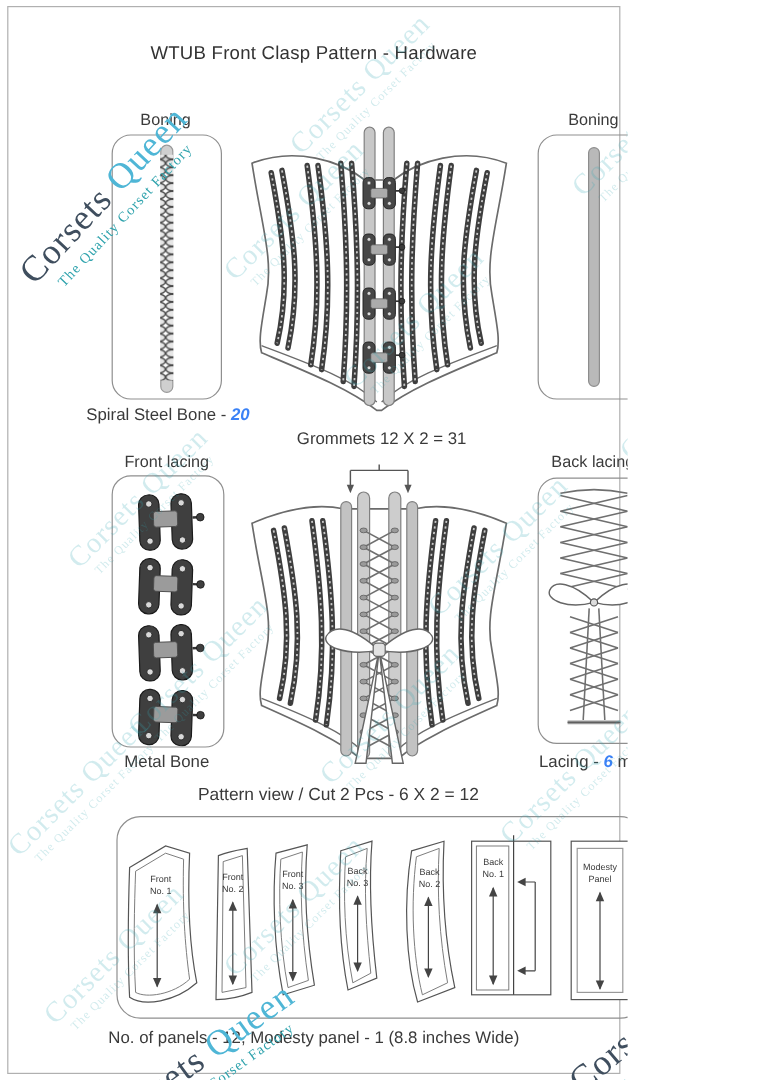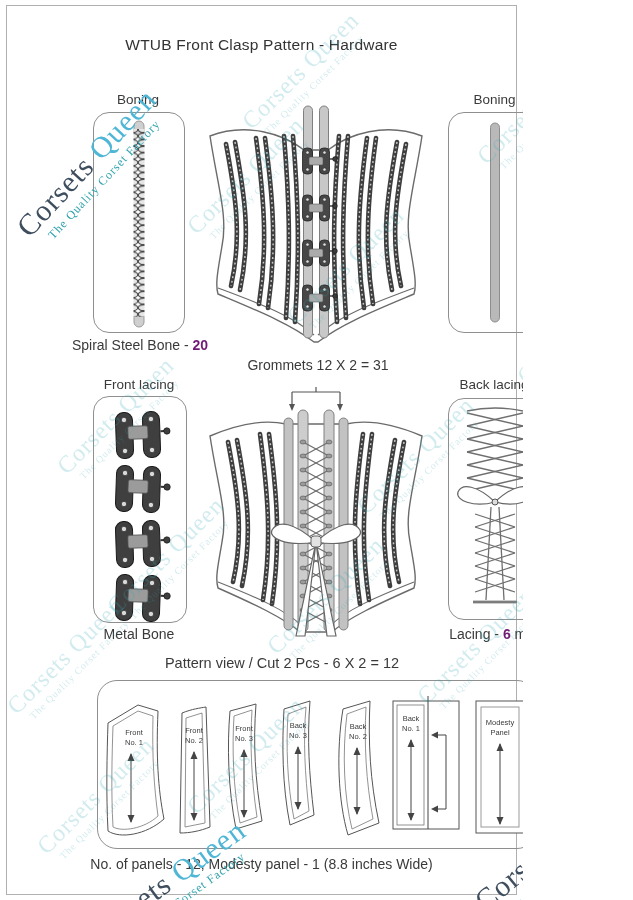--- a/index.html
+++ b/index.html
@@ -4,21 +4,21 @@
 <style>
   html,body{margin:0;padding:0;background:#fff;}
   .page{position:relative;width:523px;height:900px;background:#fff;overflow:hidden;
         font-family:"Liberation Sans",sans-serif;color:#3a3a3a;}
   .page-border{position:absolute;left:6px;top:5px;right:6px;bottom:5px;
         border:1px solid #b0b0b0;pointer-events:none;}
   .title{position:absolute;left:0;right:0;top:36px;text-align:center;
         font-size:15.5px;color:#333;letter-spacing:.2px;}
   .seclabel{position:absolute;text-align:center;font-size:13.5px;color:#3a3a3a;}
   .caption{position:absolute;text-align:center;font-size:14px;color:#3a3a3a;}
-  .red{color:#701a75;font-weight:bold;}
+  .red{color:#3b82f6;font-weight:bold;font-style:italic;}
   .box{position:absolute;border:1px solid #8f8f8f;border-radius:16px;background:transparent;}
   .box svg{display:block;}
   .heading{position:absolute;left:0;right:0;text-align:center;font-size:14.5px;color:#3a3a3a;margin-left:41px;}
   
   .wm{position:absolute;transform:translate(-50%,-50%) rotate(-45deg);
       font-family:"Liberation Serif",serif;text-align:center;white-space:nowrap;
       pointer-events:none;line-height:1;z-index:30;}
   .wm .l1{display:block;font-size:30px;letter-spacing:1px;}
   .wm .l2{display:block;font-size:12px;margin-top:3px;letter-spacing:1px;color:#2fa3ad;}
   .wm .w1{color:#3f4e5e;}

